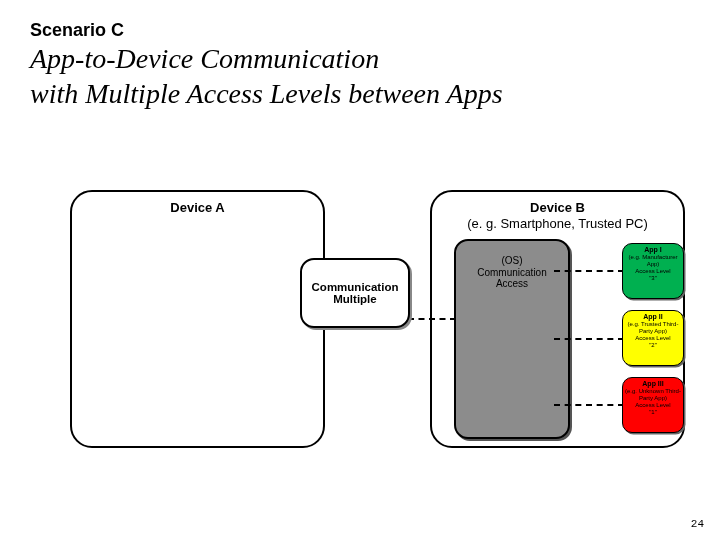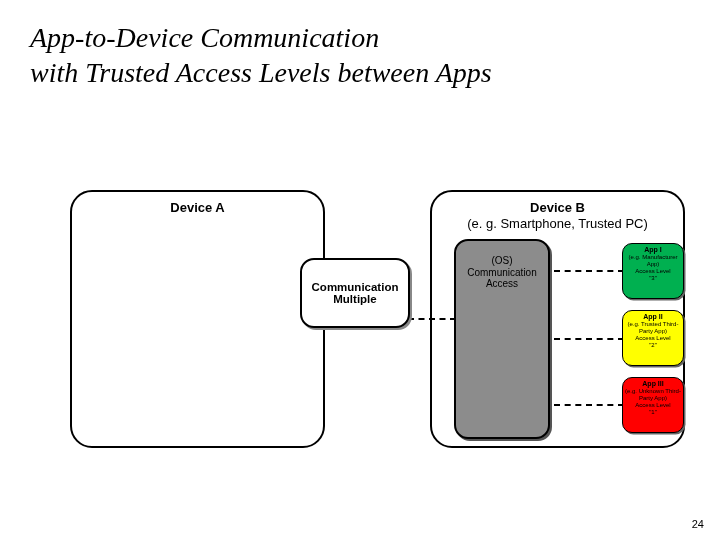--- a/index.html
+++ b/index.html
@@ -80,21 +80,21 @@
     display: flex;
     flex-direction: column;
     justify-content: center;
     box-sizing: border-box;
     padding: 2px;
   }
   .os-stack {
     position: absolute;
     left: 384px;
     top: 59px;
-    width: 96px;
+    width: 116px;
     height: 200px;
     background: #8c8c8c;
     border: 2px solid #000;
     border-radius: 14px;
     box-shadow: 2px 2px 0 #555;
     z-index: 4;
     text-align: center;
     font-family: Arial, sans-serif;
     font-size: 10px;
     color: #000;
@@ -140,31 +140,32 @@
   .dash-os-app2 {
     top: 158px; left: 484px; width: 70px; z-index: 5;
   }
   .dash-os-app3 {
     top: 224px; left: 484px; width: 70px; z-index: 5;
   }
   .page-num {
     position: absolute;
     right: 16px;
     bottom: 10px;
-    font-family: Liberation Sans, sans-serif;
+    font-family: Liberation Mono, monospace;
     font-size: 11px;
     color: #000;
   }
 </style>
 </head>
 <body>
 
 <div class="header">
+  <div class="scenario-label">Scenario C</div>
   <div class="title-line">App-to-Device Communication</div>
-  <div class="title-line">with Trusted Access Levels between Apps</div>
+  <div class="title-line">with Multiple Access Levels between Apps</div>
 </div>
 
 <div class="diagram">
 
   <div class="device-box device-a">
     <div class="device-title">
       <span class="bold">Device A</span><br>
     </div>
   </div>
 

